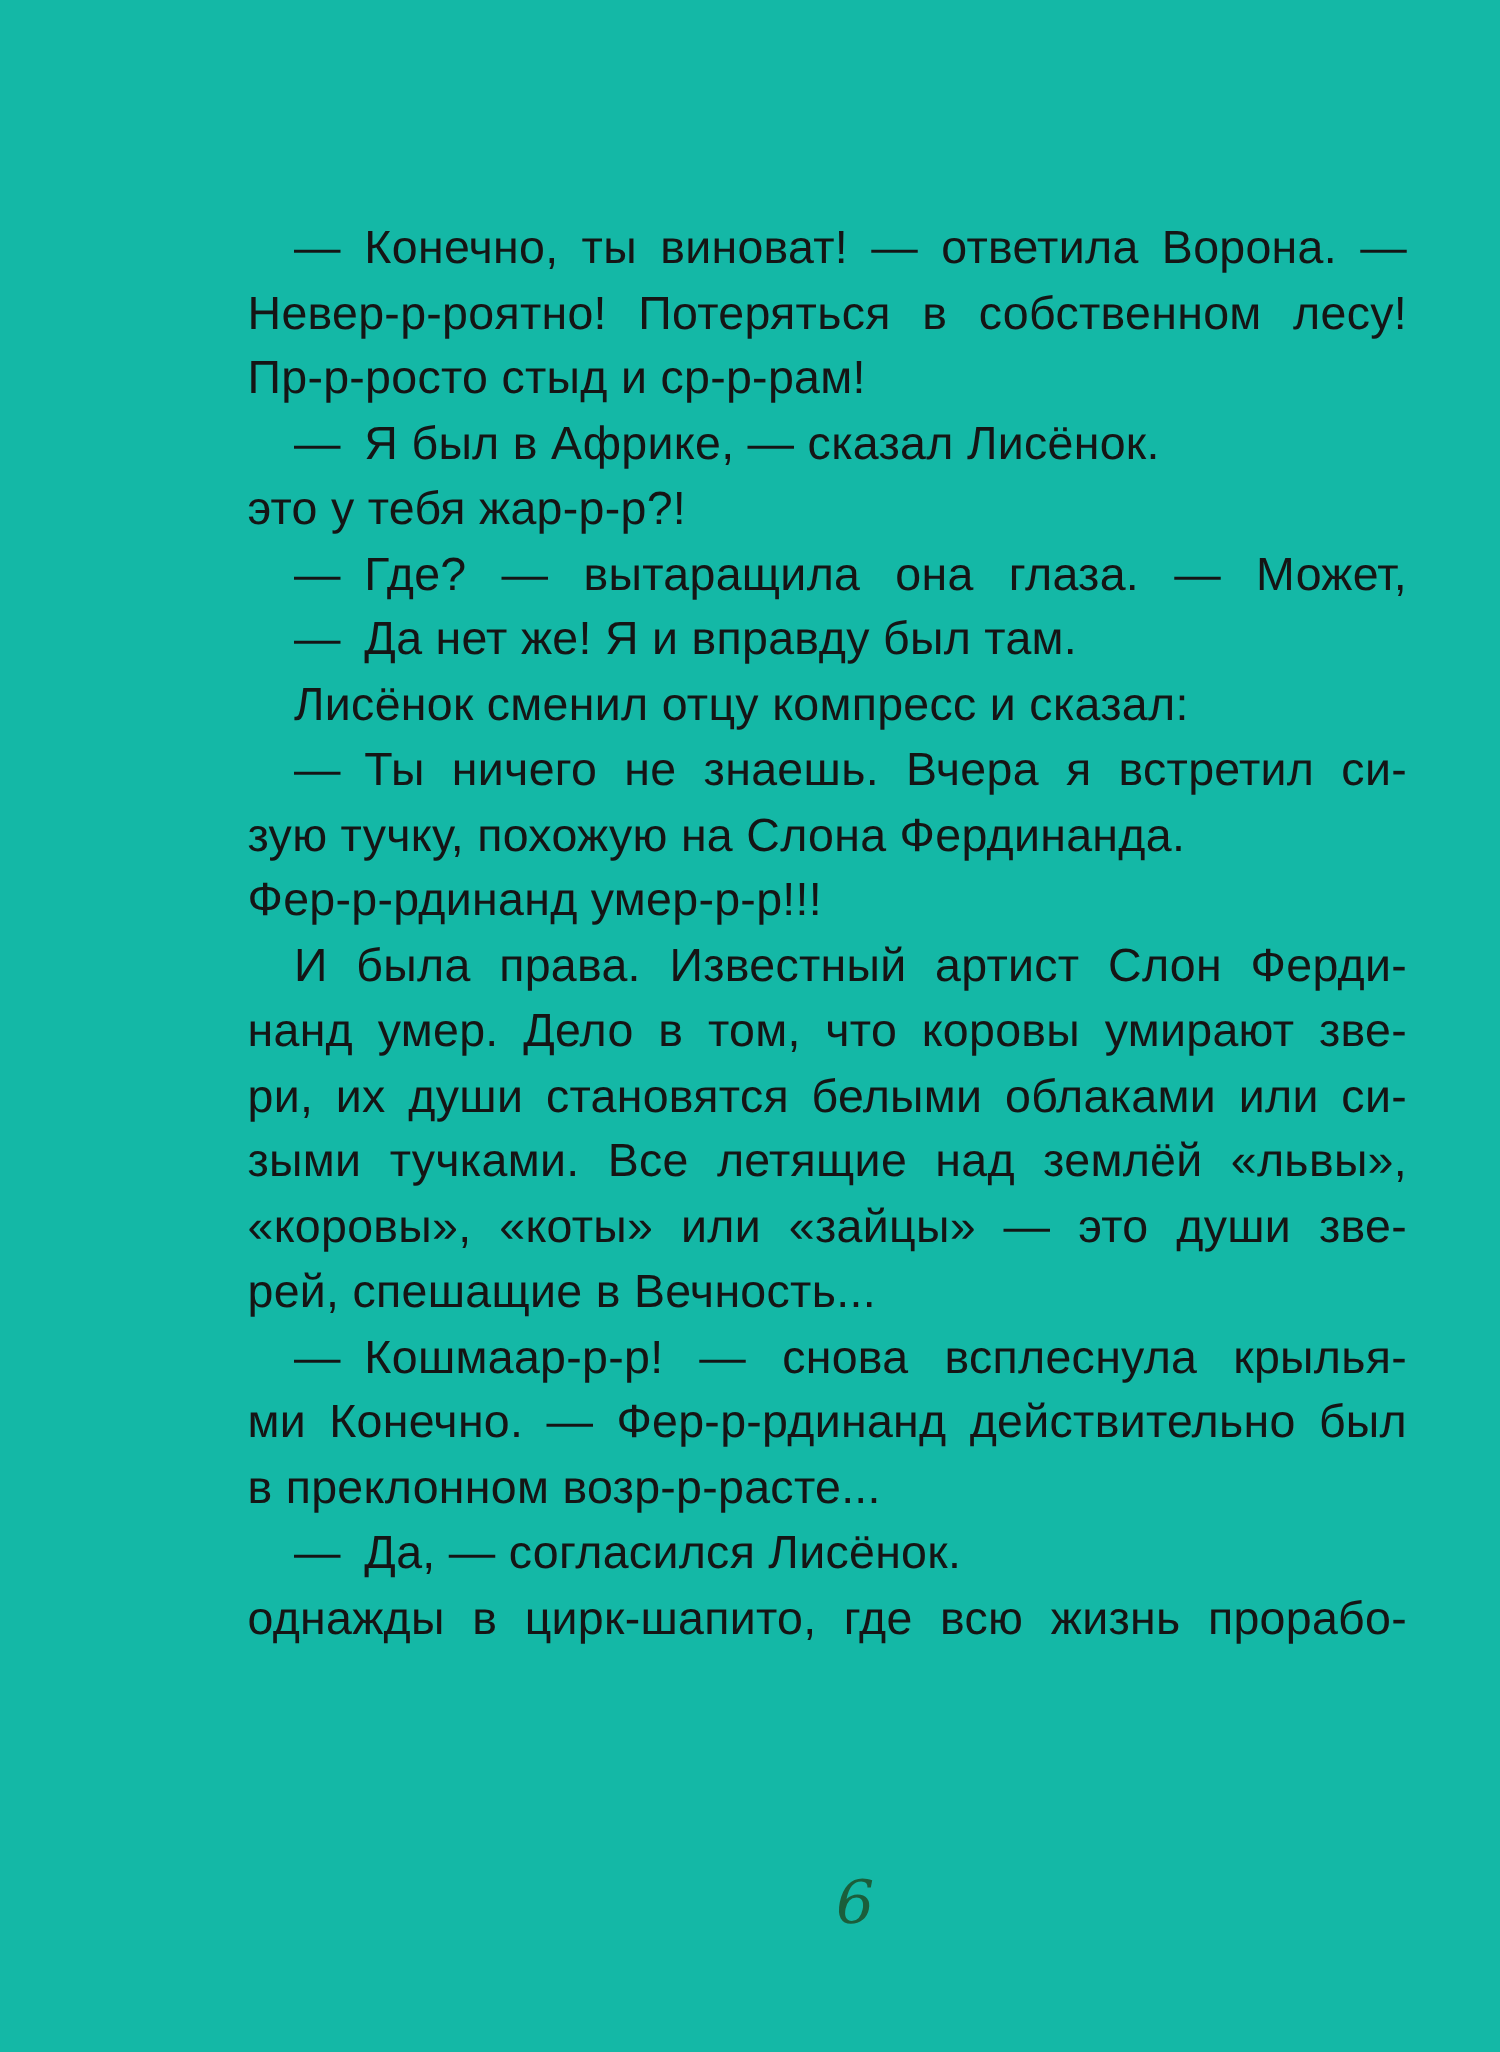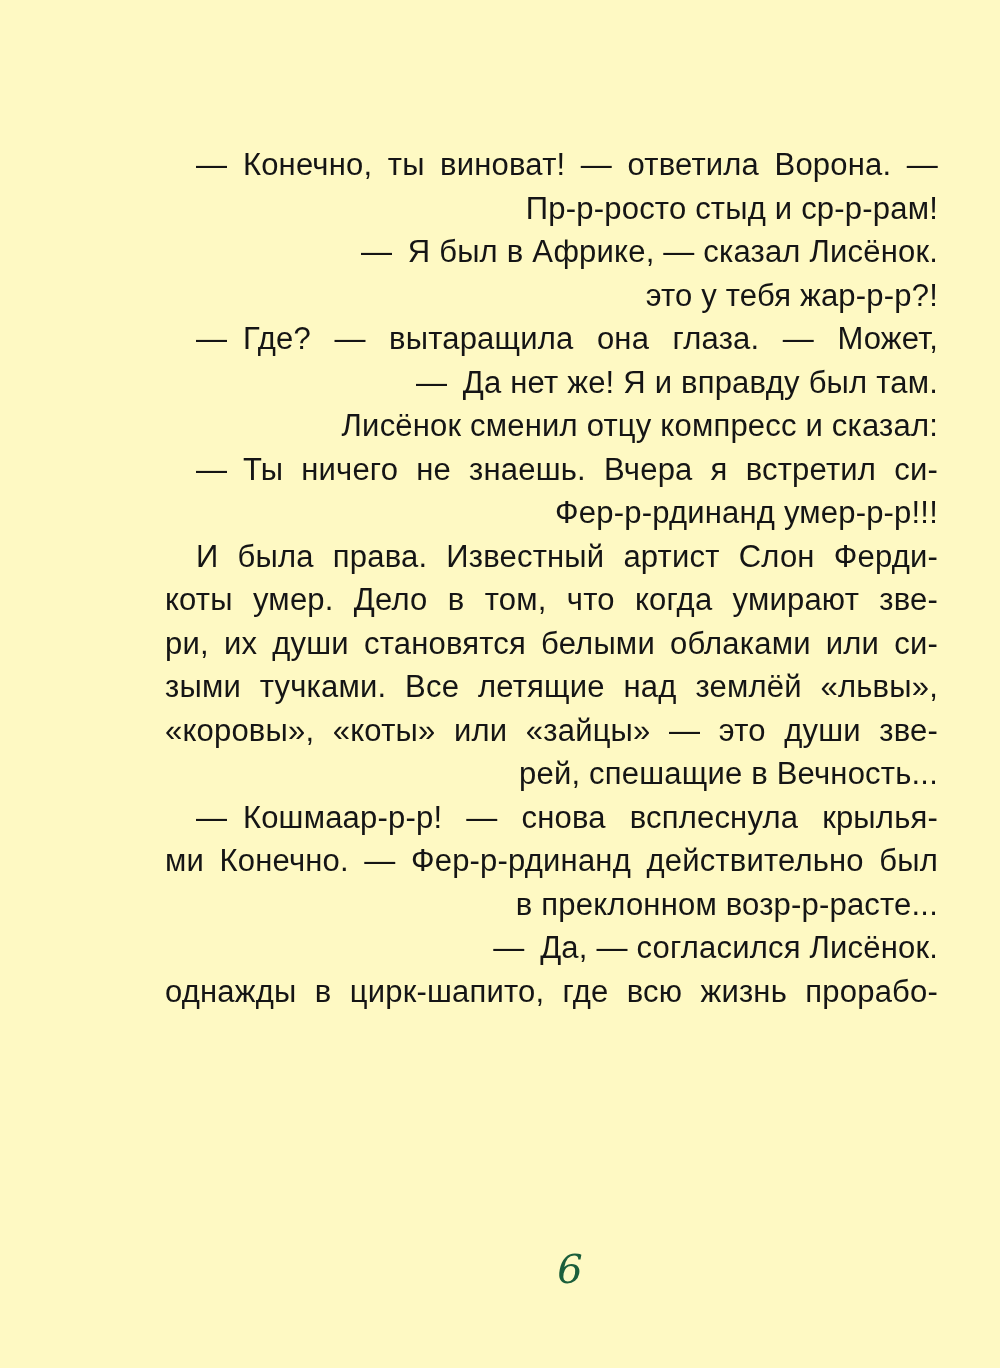--- a/index.html
+++ b/index.html
@@ -20,21 +20,21 @@
     left: 165px;
     top: 143px;
     width: 773px;
     font-size: 31px;
     line-height: 43.5px;
     letter-spacing: 0.2px;
     color: #151515;
   }
   .text-line {
     height: 43.5px;
-    text-align: right;
+    text-align: left;
     overflow: visible;
   }
   .text-line.justify {
     text-align: justify;
     text-align-last: justify;
   }
   .text-line.indent {
     text-indent: 31px;
   }
   .page-number {
@@ -45,33 +45,35 @@
     text-align: center;
     font-family: "DejaVu Serif", serif;
     font-style: italic;
     font-size: 40px;
     line-height: 1;
   }
 </style>
 </head>
 <body>
 
-<div class="page-root" style="background: #fef9c3;">
+<div class="page-root" style="background: #14b8a6;">
   <div class="text-block" style="color: rgb(21, 21, 21);">
       <div class="text-line indent justify">— Конечно, ты виноват! — ответила Ворона. —</div>
+      <div class="text-line justify">Невер-р-роятно! Потеряться в собственном лесу!</div>
       <div class="text-line">Пр-р-росто стыд и ср-р-рам!</div>
       <div class="text-line indent">— Я был в Африке, — сказал Лисёнок.</div>
       <div class="text-line">это у тебя жар-р-р?!</div>
       <div class="text-line indent justify">— Где? — вытаращила она глаза. — Может,</div>
       <div class="text-line indent">— Да нет же! Я и вправду был там.</div>
       <div class="text-line indent">Лисёнок сменил отцу компресс и сказал:</div>
       <div class="text-line indent justify">— Ты ничего не знаешь. Вчера я встретил си-</div>
+      <div class="text-line">зую тучку, похожую на Слона Фердинанда.</div>
       <div class="text-line">Фер-р-рдинанд умер-р-р!!!</div>
       <div class="text-line indent justify">И была права. Известный артист Слон Ферди-</div>
-      <div class="text-line justify">коты умер. Дело в том, что когда умирают зве-</div>
+      <div class="text-line justify">нанд умер. Дело в том, что коровы умирают зве-</div>
       <div class="text-line justify">ри, их души становятся белыми облаками или си-</div>
       <div class="text-line justify">зыми тучками. Все летящие над землёй «львы»,</div>
       <div class="text-line justify">«коровы», «коты» или «зайцы» — это души зве-</div>
       <div class="text-line">рей, спешащие в Вечность...</div>
       <div class="text-line indent justify">— Кошмаар-р-р! — снова всплеснула крылья-</div>
       <div class="text-line justify">ми Конечно. — Фер-р-рдинанд действительно был</div>
       <div class="text-line">в преклонном возр-р-расте...</div>
       <div class="text-line indent">— Да, — согласился Лисёнок.</div>
       <div class="text-line justify">однажды в цирк-шапито, где всю жизнь прорабо-</div>
     </div>

